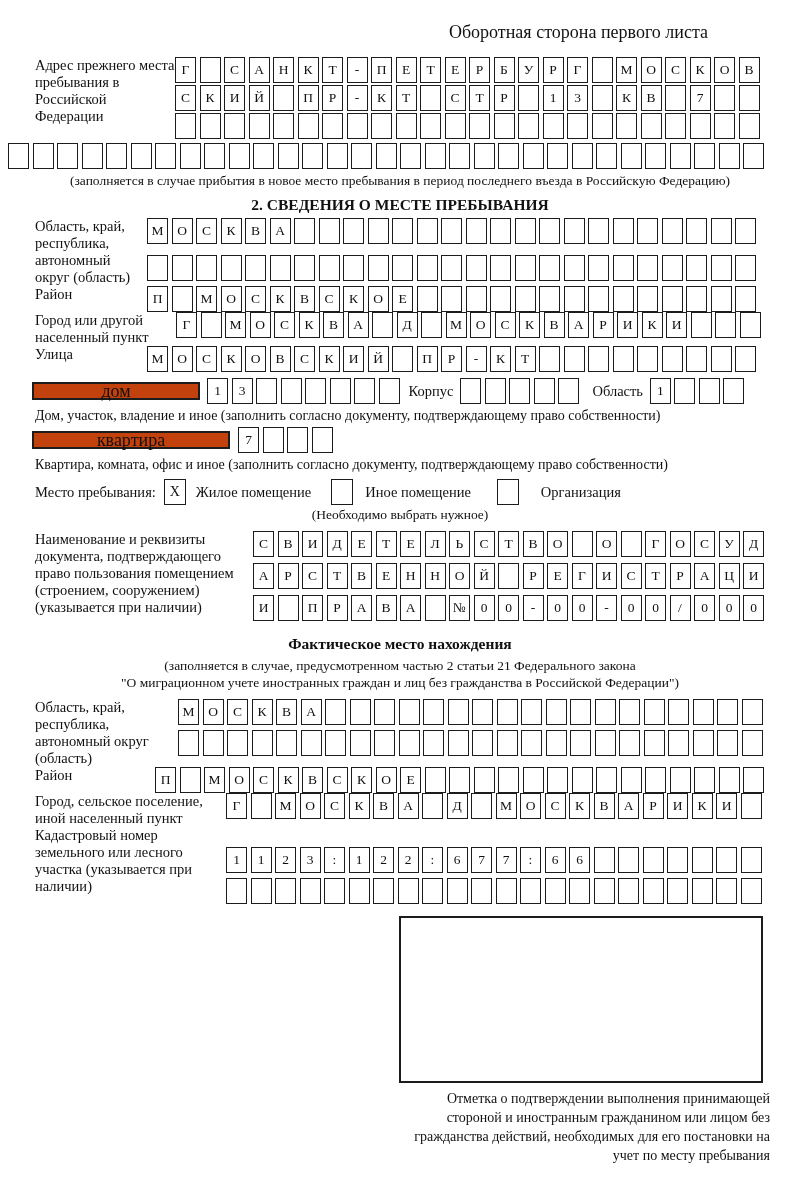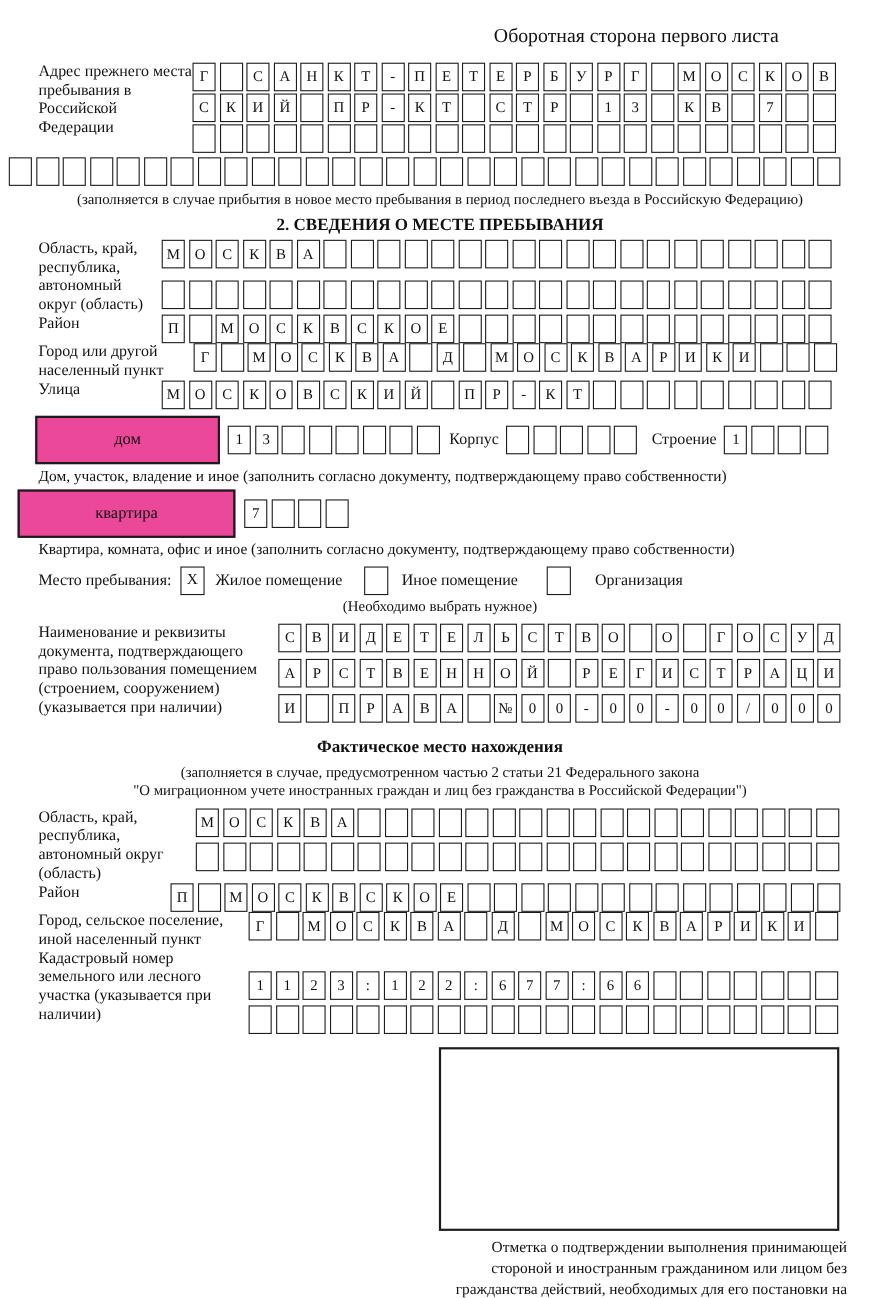--- a/index.html
+++ b/index.html
@@ -23,23 +23,23 @@
     width:21px; height:26px; flex:0 0 auto;
     border:1.6px solid #1c1c1c;
     display:flex; align-items:center; justify-content:center;
     font-size:13.5px; background:#fff;
   }
 
   .center-note { text-align:center; font-size:13.5px; margin-top:4px; }
   .section-title { text-align:center; font-size:15.5px; font-weight:bold; margin-top:7px; }
 
   .wide-box {
-    border:2px solid #1c1c1c; height:44px;
+    border:2px solid #1c1c1c; height:18px;
     display:flex; align-items:center; justify-content:center;
-    font-size:15px; flex:0 0 auto; background:#ec4899;
+    font-size:18px; flex:0 0 auto; background:#c2410c;
   }
   .inline-lbl { font-size:14.5px; align-self:center; flex:0 0 auto; }
   .caption { font-size:14px; margin:4px 0 3px 35px; }
 
   .chk-row { display:flex; align-items:flex-end; padding-left:35px; margin-top:6px; }
   .checkbox {
     width:22px; height:26px; border:1.6px solid #1c1c1c;
     display:flex; align-items:center; justify-content:center;
     font-size:14px; background:#fff; flex:0 0 auto;
   }
@@ -346,31 +346,31 @@
         <span class="cell"></span>
       </div>
     <div class="inline-lbl" style="margin-left:2px;">Корпус</div>
     <div class="cells">
         <span class="cell"></span>
         <span class="cell"></span>
         <span class="cell"></span>
         <span class="cell"></span>
         <span class="cell"></span>
       </div>
-    <div class="inline-lbl" style="margin-left:6px;">Строение</div>
+    <div class="inline-lbl" style="margin-left:6px;">Область</div>
     <div class="cells">
         <span class="cell">1</span>
         <span class="cell"></span>
         <span class="cell"></span>
         <span class="cell"></span>
       </div>
   </div>
   <div class="caption">Дом, участок, владение и иное (заполнить согласно документу, подтверждающему право собственности)</div>
 
-  <div class="frow" style="padding-left:16px; align-items:center; gap:8px;">
+  <div class="frow" style="padding-left:32px; align-items:center; gap:8px;">
     <div class="wide-box" style="width:198px;">квартира</div>
     <div class="cells">
         <span class="cell">7</span>
         <span class="cell"></span>
         <span class="cell"></span>
         <span class="cell"></span>
       </div>
   </div>
   <div class="caption">Квартира, комната, офис и иное (заполнить согласно документу, подтверждающему право собственности)</div>
 

